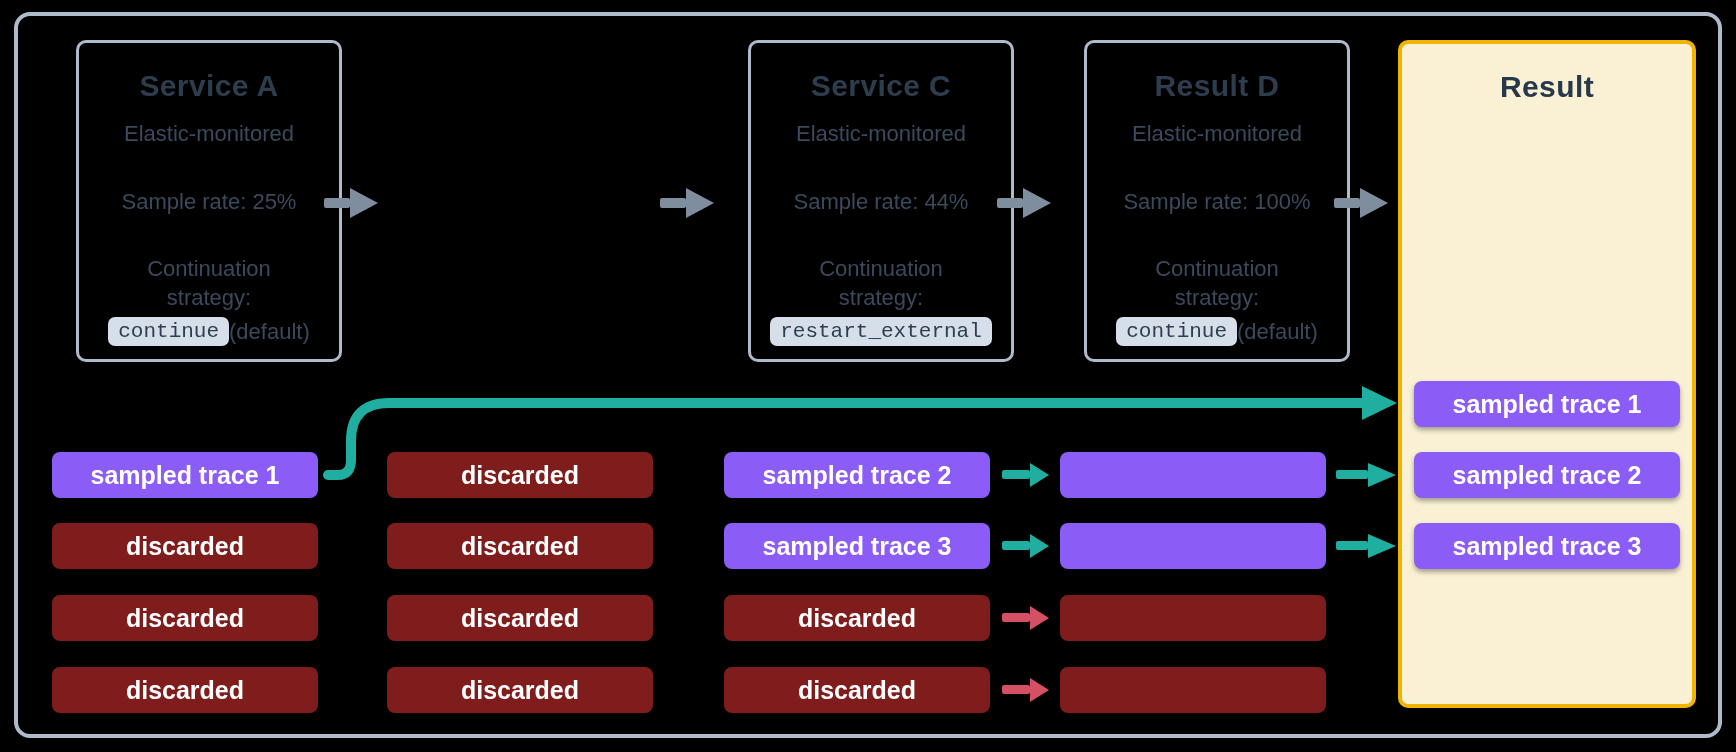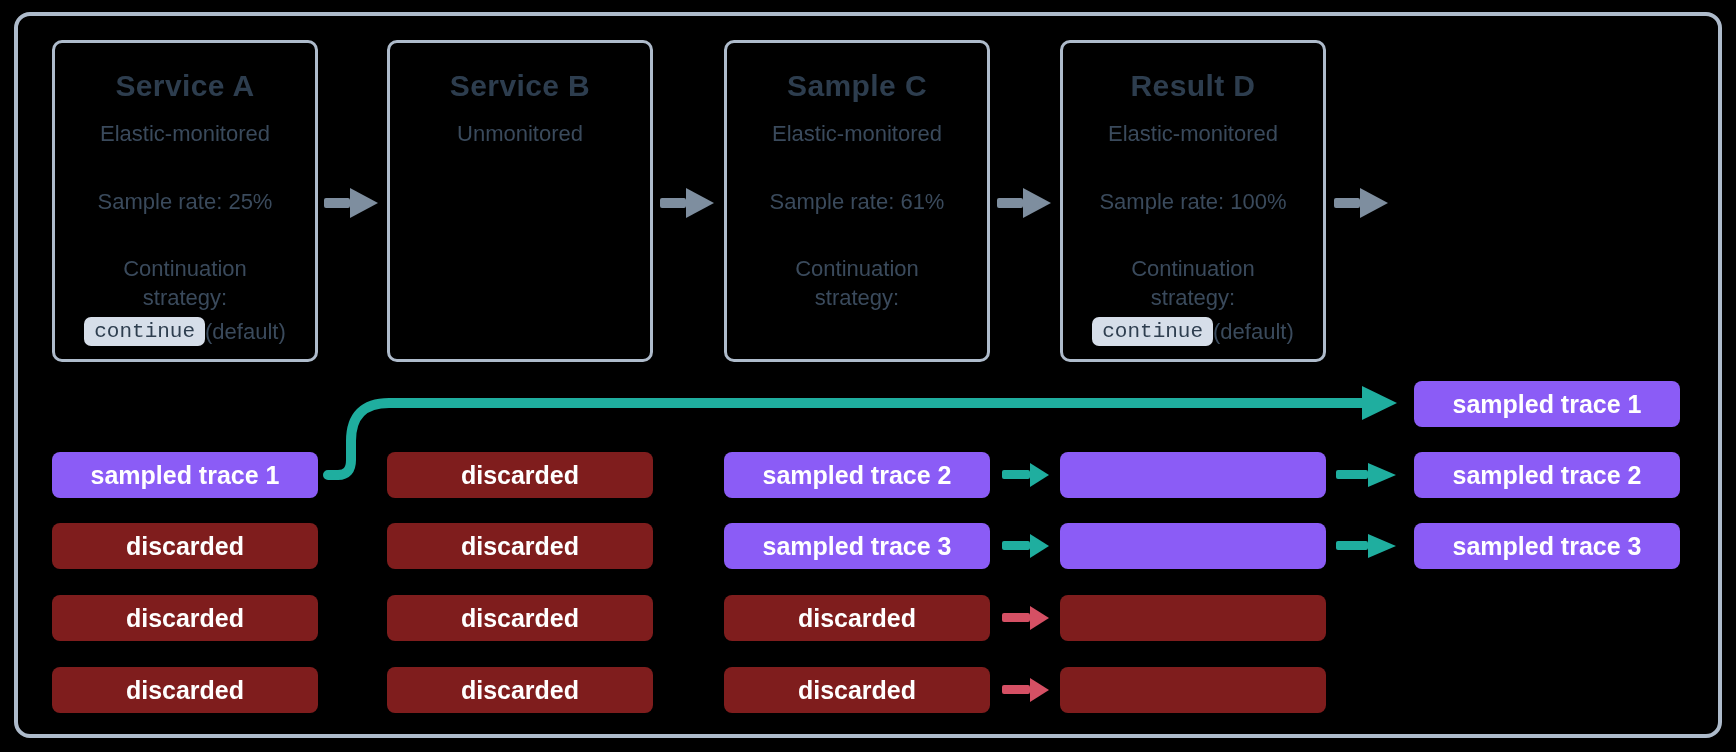--- a/index.html
+++ b/index.html
@@ -9,21 +9,21 @@
   }
   .frame{
     position:absolute;left:14px;top:12px;width:1708px;height:726px;
     border:4px solid #aebbcb;border-radius:16px;box-sizing:border-box;
   }
   
   .svc-box{
     position:absolute;top:40px;width:266px;height:322px;box-sizing:border-box;
     border:3px solid #aebbcb;border-radius:10px;
     display:flex;flex-direction:column;align-items:center;
-    padding:26px 14px 0;text-align:center;
+    padding:26px 14px 0;text-align:center;margin-left:24px;
   }
   .box-a{left:52px}.box-b{left:387px}.box-c{left:724px}.box-d{left:1060px}
   .svc-title{font-size:30px;font-weight:700;margin:0 0 18px;color:#2d3d4e;letter-spacing:.4px}
   .svc-sub{font-size:22px;font-weight:500;color:#3a4a5c}
   .svc-rate{font-size:22px;font-weight:500;color:#3a4a5c;margin-top:42px}
   .svc-cont{font-size:22px;font-weight:500;color:#3a4a5c;margin-top:40px;max-width:178px;line-height:1.3}
   .svc-strategy{display:flex;align-items:center;gap:0;margin-top:5px}
   .code-chip{
     font-family:"Liberation Mono","DejaVu Sans Mono",monospace;font-size:21px;
     background:#d6dee9;color:#2e3e4f;padding:3px 10px;border-radius:7px;white-space:nowrap;
@@ -64,43 +64,45 @@
     <h2 class="svc-title">Service A</h2>
     <div class="svc-sub">Elastic-monitored</div>
     <div class="svc-rate">Sample rate: 25%</div>
     <div class="svc-cont">Continuation strategy:</div>
     <div class="svc-strategy">
       <code class="code-chip">continue</code>
       <span class="suffix">(default)</span>
     </div>
   </section>
 
-  <section class="svc-box box-b">
-    <h2 class="svc-title">Service B</h2>
-    <div class="svc-sub">Unmonitored</div>
-  </section>
 
   <section class="svc-box box-c">
-    <h2 class="svc-title">Sample C</h2>
+    <h2 class="svc-title">Service C</h2>
     <div class="svc-sub">Elastic-monitored</div>
-    <div class="svc-rate">Sample rate: 61%</div>
+    <div class="svc-rate">Sample rate: 44%</div>
     <div class="svc-cont">Continuation strategy:</div>
+    <div class="svc-strategy">
+      <code class="code-chip">restart_external</code>
+    </div>
   </section>
 
   <section class="svc-box box-d">
     <h2 class="svc-title">Result D</h2>
     <div class="svc-sub">Elastic-monitored</div>
     <div class="svc-rate">Sample rate: 100%</div>
     <div class="svc-cont">Continuation strategy:</div>
     <div class="svc-strategy">
       <code class="code-chip">continue</code>
       <span class="suffix">(default)</span>
     </div>
   </section>
 
+  <section class="result-box">
+    <h2 class="svc-title">Result</h2>
+  </section>
 
   <div class="chip chip--sampled col-a row-1">sampled trace 1</div>
   <div class="chip chip--discarded col-a row-2">discarded</div>
   <div class="chip chip--discarded col-a row-3">discarded</div>
   <div class="chip chip--discarded col-a row-4">discarded</div>
 
   <div class="chip chip--discarded col-b row-1">discarded</div>
   <div class="chip chip--discarded col-b row-2">discarded</div>
   <div class="chip chip--discarded col-b row-3">discarded</div>
   <div class="chip chip--discarded col-b row-4">discarded</div>

